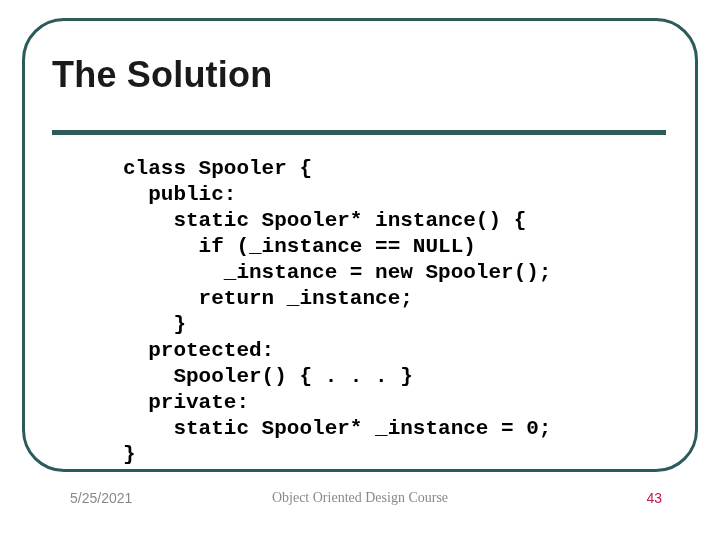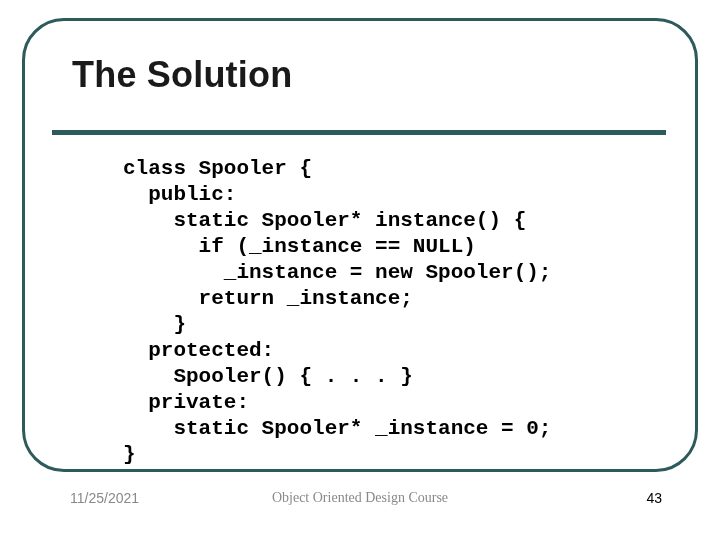--- a/index.html
+++ b/index.html
@@ -29,21 +29,20 @@
   }
   .title {
     position: absolute;
     left: 52px;
     top: 54px;
     font-family: Arial, "Arial Black", Helvetica, sans-serif;
     font-weight: 900;
     font-size: 36px;
     color: #1a1a1a;
     letter-spacing: 0.2px;
-    margin-left: 20px;
   }
   .rule {
     position: absolute;
     left: 52px;
     top: 130px;
     width: 614px;
     height: 5px;
     background: #2d5a5a;
   }
   .code {
@@ -81,21 +80,21 @@
     text-align: center;
     font-size: 14px;
     color: #898989;
     font-family: Liberation Serif, serif;
   }
   .footer .pagenum {
     position: absolute;
     right: 58px;
     top: 0;
     font-size: 14px;
-    color: #000000;
+    color: #be185d;
     font-family: Arial, Helvetica, sans-serif;
   }
 </style>
 </head>
 <body>
 
 <div class="slide">
   <div class="frame"></div>
 
   <div class="title">The Solution</div>
@@ -109,17 +108,17 @@
         _instance = new Spooler();
       return _instance;
     }
   protected:
     Spooler() { . . . }
   private:
     static Spooler* _instance = 0;
 }</div>
 
   <div class="footer">
-    <div class="date">11/25/2021</div>
+    <div class="date">5/25/2021</div>
     <div class="course">Object Oriented Design Course</div>
     <div class="pagenum">43</div>
   </div>
 </div>
 
 </body></html>

